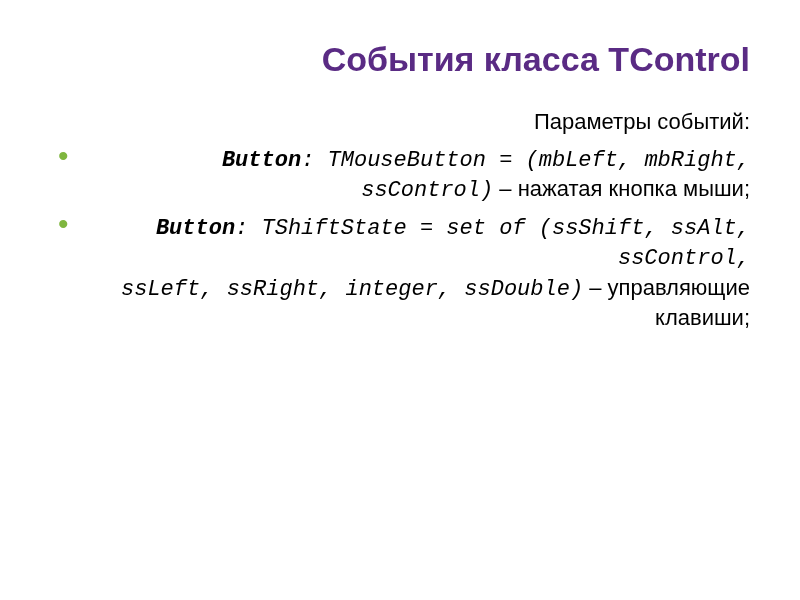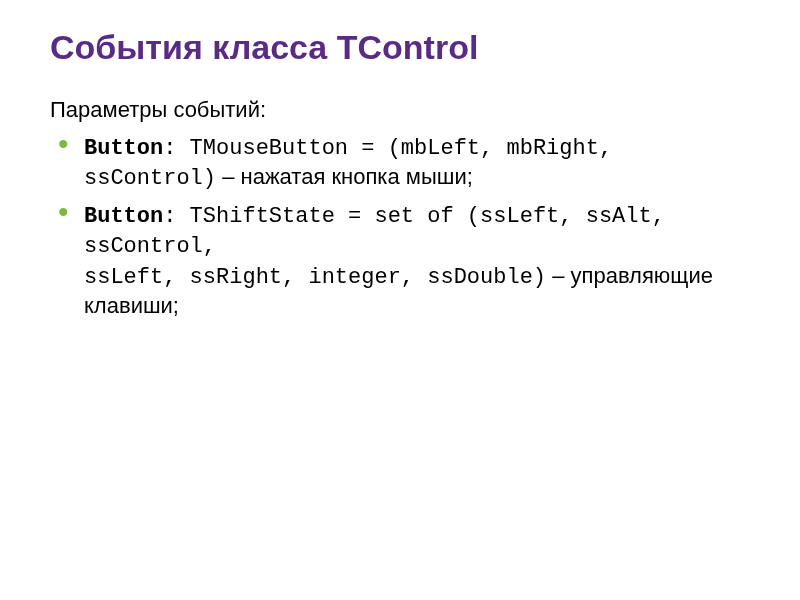--- a/index.html
+++ b/index.html
@@ -5,22 +5,23 @@
   html, body {
     margin: 0;
     padding: 0;
     width: 800px;
     height: 600px;
     background: #ffffff;
     font-family: Arial, Helvetica, sans-serif;
     color: #000000;
   }
   .slide {
-    padding: 28px 50px 30px 50px;
+    padding: 40px 50px 30px 50px;
     box-sizing: border-box;
+    text-align: right;
   }
   .title {
     font-size: 34px;
     font-weight: bold;
     color: #5a2b84;
     margin-bottom: 30px;
   }
   .subtitle {
     font-size: 22px;
     margin: 4px 0 10px 0;
@@ -38,37 +39,37 @@
   }
   li::before {
     content: "•";
     position: absolute;
     left: -26px;
     top: -4px;
     color: #7fb63f;
     font-size: 30px;
     line-height: 1;
   }
-  .mono { font-family: "Courier New", Courier, monospace; }
+  .mono { font-family: "Courier New", Courier, monospace; font-style: italic; }
   .bold { font-weight: bold; }
 </style>
 </head>
 <body>
 
 <div class="slide">
   <div class="title">События класса TControl</div>
 
   <div class="subtitle">Параметры событий:</div>
 
   <ul>
 
     <li>
       <span class="mono bold">Button</span><span class="mono">: TMouseButton = (mbLeft, mbRight, ssControl)</span><span> – нажатая кнопка мыши;</span>
     </li>
 
     <li>
-      <span class="mono bold">Button</span><span class="mono">: TShiftState = set of (ssLeft, ssAlt, ssControl,</span><br>
+      <span class="mono bold">Button</span><span class="mono">: TShiftState = set of (ssShift, ssAlt, ssControl,</span><br>
       <span class="mono">               ssLeft, ssRight, integer, ssDouble)</span><span> – управляющие клавиши;</span>
     </li>
 
 
   </ul>
 </div>
 
 </body></html>

